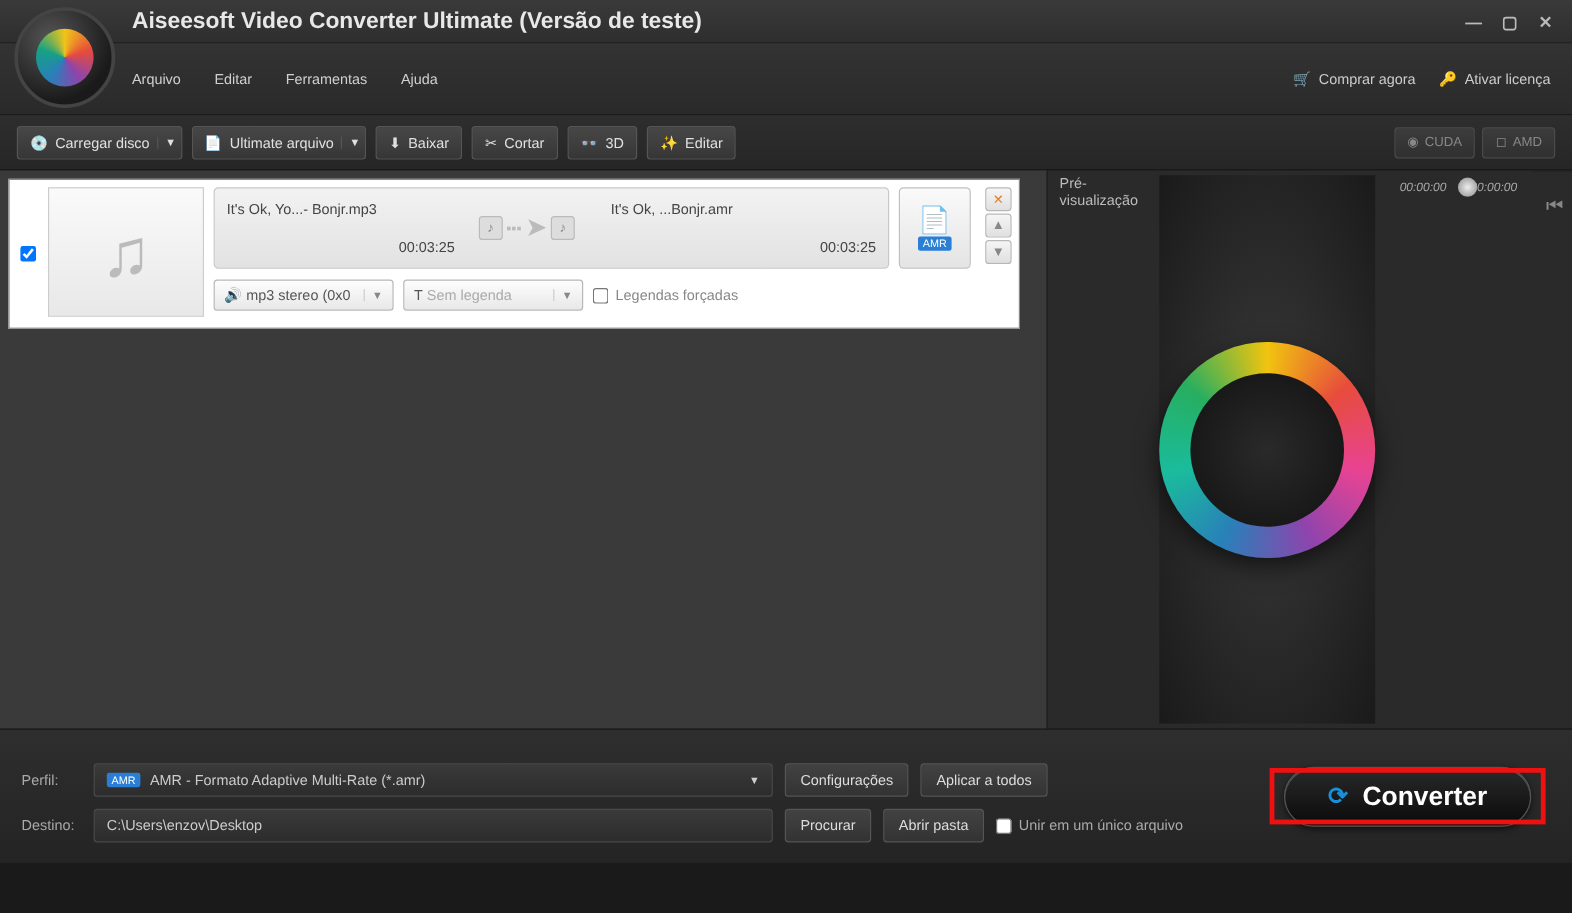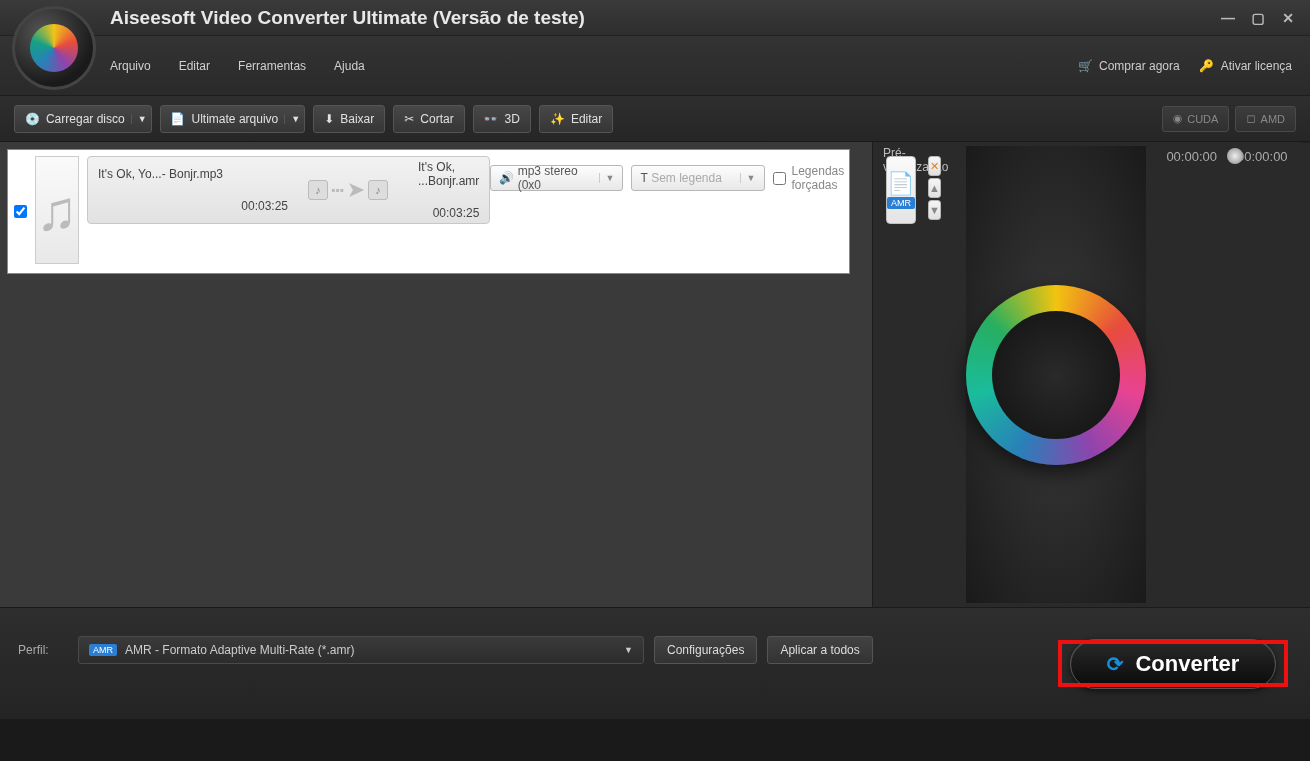--- a/index.html
+++ b/index.html
@@ -30,21 +30,21 @@
 .tb-gpu { margin-left: auto; display: flex; gap: 6px; }
 .gpu-btn { height: 26px; background: linear-gradient(#3c3c3c,#303030); border: 1px solid #4a4a4a; border-radius: 3px; color: #888; font-size: 11px; padding: 0 10px; display: flex; align-items: center; gap: 5px; cursor: pointer; }
 
 
 .main { display: flex; height: 465px; }
 .file-area { flex: 1; background: #3a3a3a; padding: 7px 0 0 7px; position: relative; }
 .file-list { background: #fff; width: 843px; height: 125px; border: 1px solid #888; display: flex; padding: 6px; gap: 8px; position: relative; }
 .sel-col { width: 18px; display: flex; align-items: center; justify-content: center; }
 .thumb { width: 130px; height: 108px; background: linear-gradient(#fafafa,#e8e8e8); border: 1px solid #ccc; display: flex; align-items: center; justify-content: center; }
 .music-icon { font-size: 56px; color: #bbb; }
-.file-info { flex: 1; display: flex; flex-direction: row; }
+.file-info { flex: 1; display: flex; flex-direction: column; }
 .file-row1 { height: 68px; background: linear-gradient(#f2f2f2,#e2e2e2); border: 1px solid #c8c8c8; border-radius: 4px; display: flex; align-items: center; padding: 0 10px; font-size: 12px; color: #444; position: relative; }
 .file-row1 .src { width: 190px; }
 .file-row1 .arrow-graphic { flex:0 0 auto; width:120px; display:flex; align-items:center; justify-content:center; gap:3px; }
 .ag-box { width:20px; height:20px; background:#ddd; border:1px solid #bbb; border-radius:3px; display:flex; align-items:center; justify-content:center; font-size:11px; color:#888; }
 .ag-arrow { color:#bbb; font-size:22px; }
 .file-row1 .dst { flex:1; padding-left: 10px; }
 .file-duration { font-size: 12px; color: #444; text-align: right; }
 .file-row2 { height: 32px; display: flex; align-items: center; gap: 8px; margin-top: 6px; }
 .combo { height: 26px; background: linear-gradient(#fdfdfd,#e8e8e8); border: 1px solid #b8b8b8; border-radius: 3px; font-size: 12px; color: #555; display: flex; align-items: center; padding: 0 8px; cursor: pointer; }
 .combo .caret { margin-left: auto; font-size: 9px; color: #888; border-left:1px solid #ccc; padding-left:6px; }
@@ -53,21 +53,21 @@
 .side-btn { height: 20px; background: linear-gradient(#f5f5f5,#e0e0e0); border: 1px solid #b8b8b8; border-radius: 3px; font-size: 11px; display: flex; align-items: center; justify-content: center; cursor: pointer; color: #e67e22; }
 .fmt-box { width: 60px; height: 68px; background: linear-gradient(#fafafa,#e4e4e4); border: 1px solid #c0c0c0; border-radius: 4px; display:flex; flex-direction:column; align-items:center; justify-content:center; margin-right:4px; cursor:pointer; }
 .amr-badge { font-size:9px; color:#fff; background:#2a7fd4; padding:1px 4px; border-radius:2px; }
 
 
 .preview { width: 438px; background: #2a2a2a; border-left: 1px solid #1c1c1c; display: flex; }
 .preview-header { height: 20px; font-size: 12px; color: #bbb; padding: 4px 10px 0 10px; }
 .preview-view { flex: 1; background: radial-gradient(ellipse at center, #3a3a3a, #1a1a1a); margin: 4px 8px; display: flex; align-items: center; justify-content: center; }
 .aperture { width: 180px; height: 180px; border-radius: 50%; background: conic-gradient(#f1c40f,#e74c3c,#e84393,#8e44ad,#2980b9,#1abc9c,#27ae60,#f1c40f); position: relative; box-shadow: 0 8px 20px rgba(0,0,0,.6); }
 .aperture::after { content:""; position:absolute; inset:26px; border-radius:50%; background: radial-gradient(#2a2a2a,#111); }
-.preview-time { height: 28px; display: flex; align-items: center; padding: 0 12px; gap: 10px; font-size: 13px; color: #aaa; }
+.preview-time { height: 28px; display: flex; align-items: center; padding: 0 12px; gap: 10px; font-size: 10px; color: #aaa; font-style: italic; }
 .timeline { flex: 1; height: 8px; background: #0a6fc2; border-radius: 2px; position: relative; }
 .timeline-knob { position:absolute; left:0; top:-4px; width:16px; height:16px; border-radius:50%; background: radial-gradient(#eee,#888); cursor:pointer; }
 .preview-controls { height: 60px; display: flex; align-items: center; padding: 0 12px; gap: 12px; border-top: 1px solid #222; }
 .pctl { color: #888; font-size: 16px; cursor: pointer; }
 .pctl-sep { width: 1px; height: 28px; background: #444; margin: 0 4px; }
 .vol-slider { width: 70px; height: 6px; background: #555; border-radius: 2px; position: relative; }
 .vol-knob { position:absolute; left:18px; top:-3px; width:12px; height:12px; border-radius:50%; background:#1a8fd8; cursor:pointer; }
 
 
 .bottom { height: 112px; background: linear-gradient(#2e2e2e,#242424); border-top: 1px solid #1a1a1a; padding: 28px 18px; display: flex; }
@@ -242,20 +242,32 @@
     <div class="brow">
       <div class="blabel">Perfil:</div>
       <div class="bselect">
           <span class="amr-badge" style="margin-right:8px;">AMR</span>
           <span>AMR - Formato Adaptive Multi-Rate (*.amr)</span>
           <span class="caret">▼</span>
         </div>
       <button class="bbtn">Configurações</button>
       <button class="bbtn">Aplicar a todos</button>
     </div>
+    <div class="brow">
+      <div class="blabel">Destino:</div>
+      <div class="bselect">
+          <span>C:\Users\enzov\Desktop</span>
+        </div>
+      <button class="bbtn">Procurar</button>
+      <button class="bbtn">Abrir pasta</button>
+      <div class="merge-chk">
+          <input type="checkbox" style="">
+          <span>Unir em um único arquivo</span>
+        </div>
+    </div>
   </div>
   <div class="convert-wrap">
     <div class="convert-highlight"></div>
     <div class="convert-btn">
       <span class="cicon">⟳</span>
       <span>Converter</span>
     </div>
   </div>
 </div>
 

